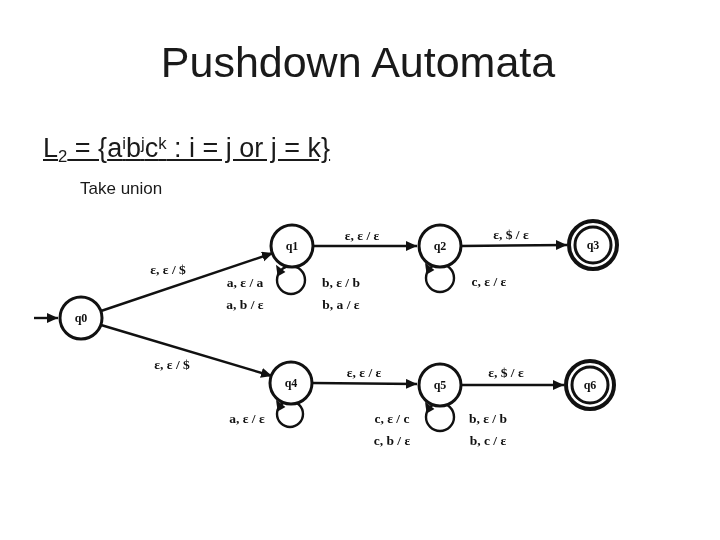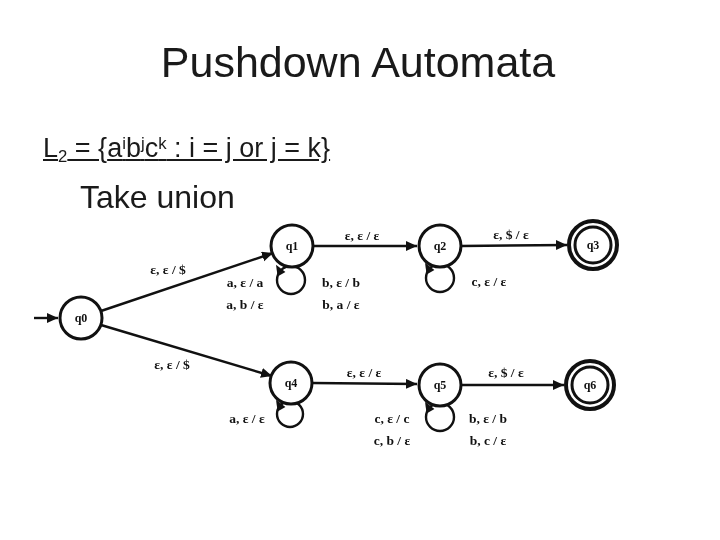--- a/index.html
+++ b/index.html
@@ -31,21 +31,21 @@
     line-height: 1.1;
     color: #1a1a1a;
     white-space: pre;
     text-decoration: underline;
   }
   .formula sub { font-size: 62%; vertical-align: -0.28em; }
   .formula sup { font-size: 62%; vertical-align: 0.5em; }
   .subtitle {
     position: absolute;
     top: 180px; left: 80px;
-    font-size: 32px;
+    font-size: 17px;
     line-height: 1.1;
     color: #1a1a1a;
     white-space: pre;
   }
   svg.diagram {
     position: absolute;
     top: 0; left: 0;
   }
   .edge, .loop {
     stroke: #111111;

